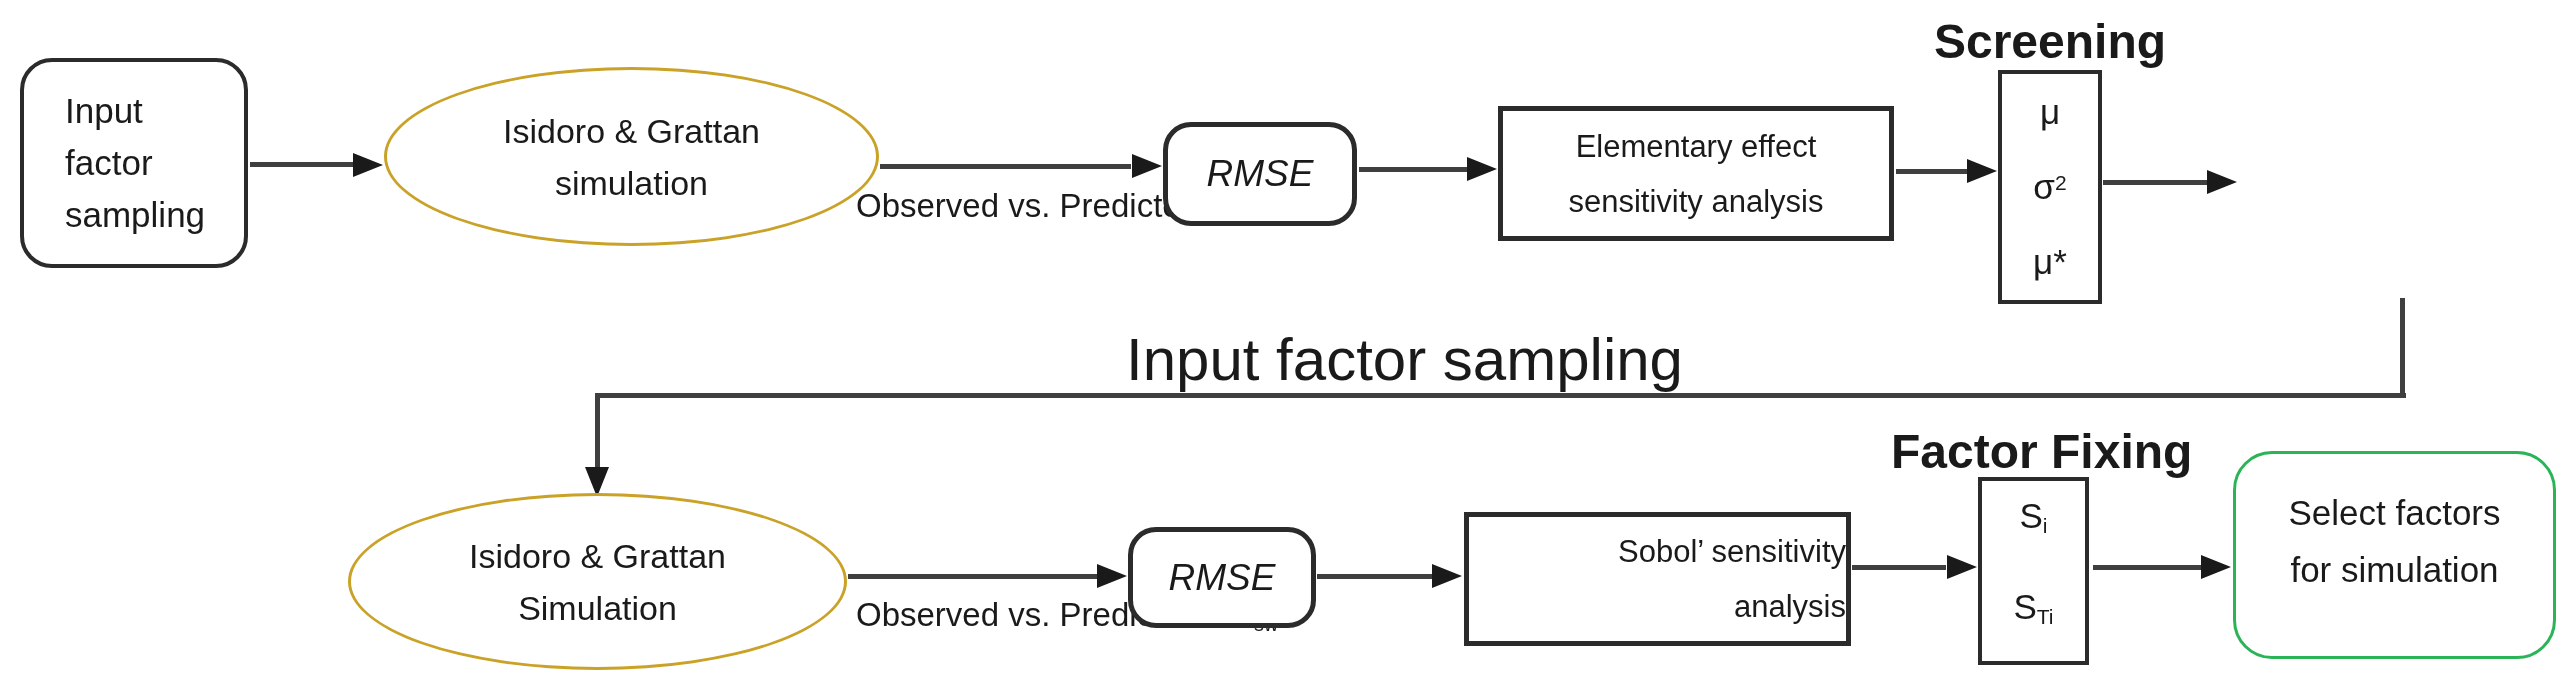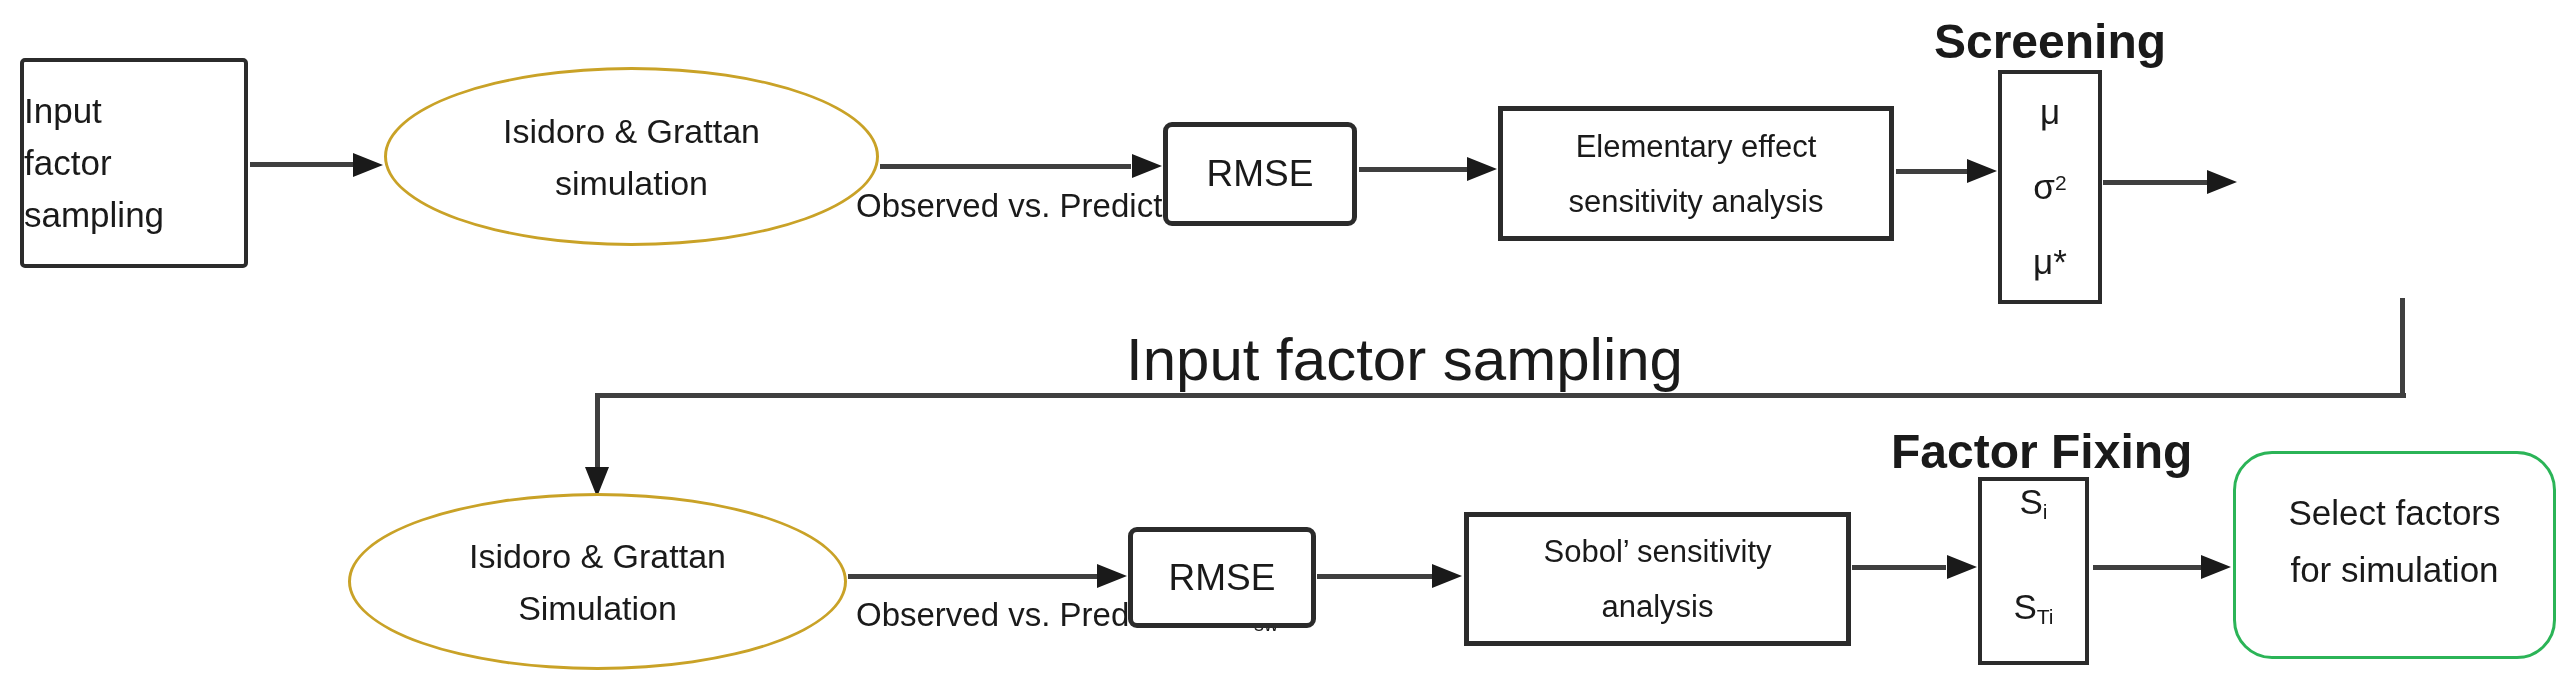--- a/index.html
+++ b/index.html
@@ -5,33 +5,33 @@
   html,body{margin:0;padding:0;background:#ffffff;}
   .canvas{
     position:relative;width:2576px;height:697px;background:#ffffff;overflow:hidden;
     font-family:"Liberation Sans","DejaVu Sans",sans-serif;color:var(--text,#1a1a1a);
   }
   .node{position:absolute;box-sizing:border-box;display:flex;flex-direction:column;
         align-items:center;justify-content:center;text-align:center;background:#fff;}
   .node .ln{display:block;white-space:nowrap;}
   
   .input-box{left:20px;top:58px;width:228px;height:210px;border:4.3px solid var(--box-border);
-             border-radius:5px;align-items:flex-start;font-size:35px;line-height:52px;text-align:left;}
+             border-radius:32px;align-items:flex-start;padding-left:41px;font-size:35px;line-height:52px;text-align:left;}
   .ellipse{border:3.5px solid var(--ellipse-border);border-radius:50%;font-size:34px;line-height:52px;}
   .ellipse1{left:384px;top:67px;width:495px;height:179px;}
   .ellipse2{left:348px;top:493px;width:499px;height:177px;}
-  .rmse{border:5px solid var(--box-border);border-radius:9px;font-size:37px;}
+  .rmse{border:5px solid var(--box-border);border-radius:28px;font-size:37px;font-style:italic;}
   .rmse1{left:1163px;top:122px;width:194px;height:104px;}
   .rmse2{left:1128px;top:527px;width:188px;height:101px;}
   .rect{border:5px solid var(--box-border);font-size:31px;line-height:55px;}
   .elementary{left:1498px;top:106px;width:396px;height:135px;}
-  .sobol{left:1464px;top:512px;width:387px;height:134px;}
+  .sobol{left:1464px;top:512px;width:387px;height:134px;align-items:flex-end;}
   .metric-box{border:4.3px solid var(--box-border);font-size:35px;justify-content:space-between;}
   .screen-box{left:1998px;top:70px;width:104px;height:234px;padding:18px 0;}
-  .ff-box{left:1978px;top:477px;width:111px;height:188px;padding:1px 0 34px 0;}
+  .ff-box{left:1978px;top:477px;width:111px;height:188px;padding:15px 0 34px 0;}
   .green-box{border-radius:39px;font-size:35px;line-height:54px;}
   .green1{left:2238px;top:87px;width:314px;height:211px;border:3.5px solid var(--select-important-border);}
   .green2{left:2233px;top:451px;width:323px;height:208px;border:3.5px solid var(--select-calibration-border);
           line-height:57px;padding-bottom:28px;}
   .lbl{position:absolute;text-align:center;white-space:nowrap;}
   .edge-lbl{width:312px;font-size:33px;line-height:50px;}
   .edge-lbl1{left:856px;top:181px;}
   .edge-lbl2{left:856px;top:590px;}
   .stage-lbl{width:284px;font-size:48px;font-weight:bold;}
   .screening-lbl{left:1908px;top:14px;}

